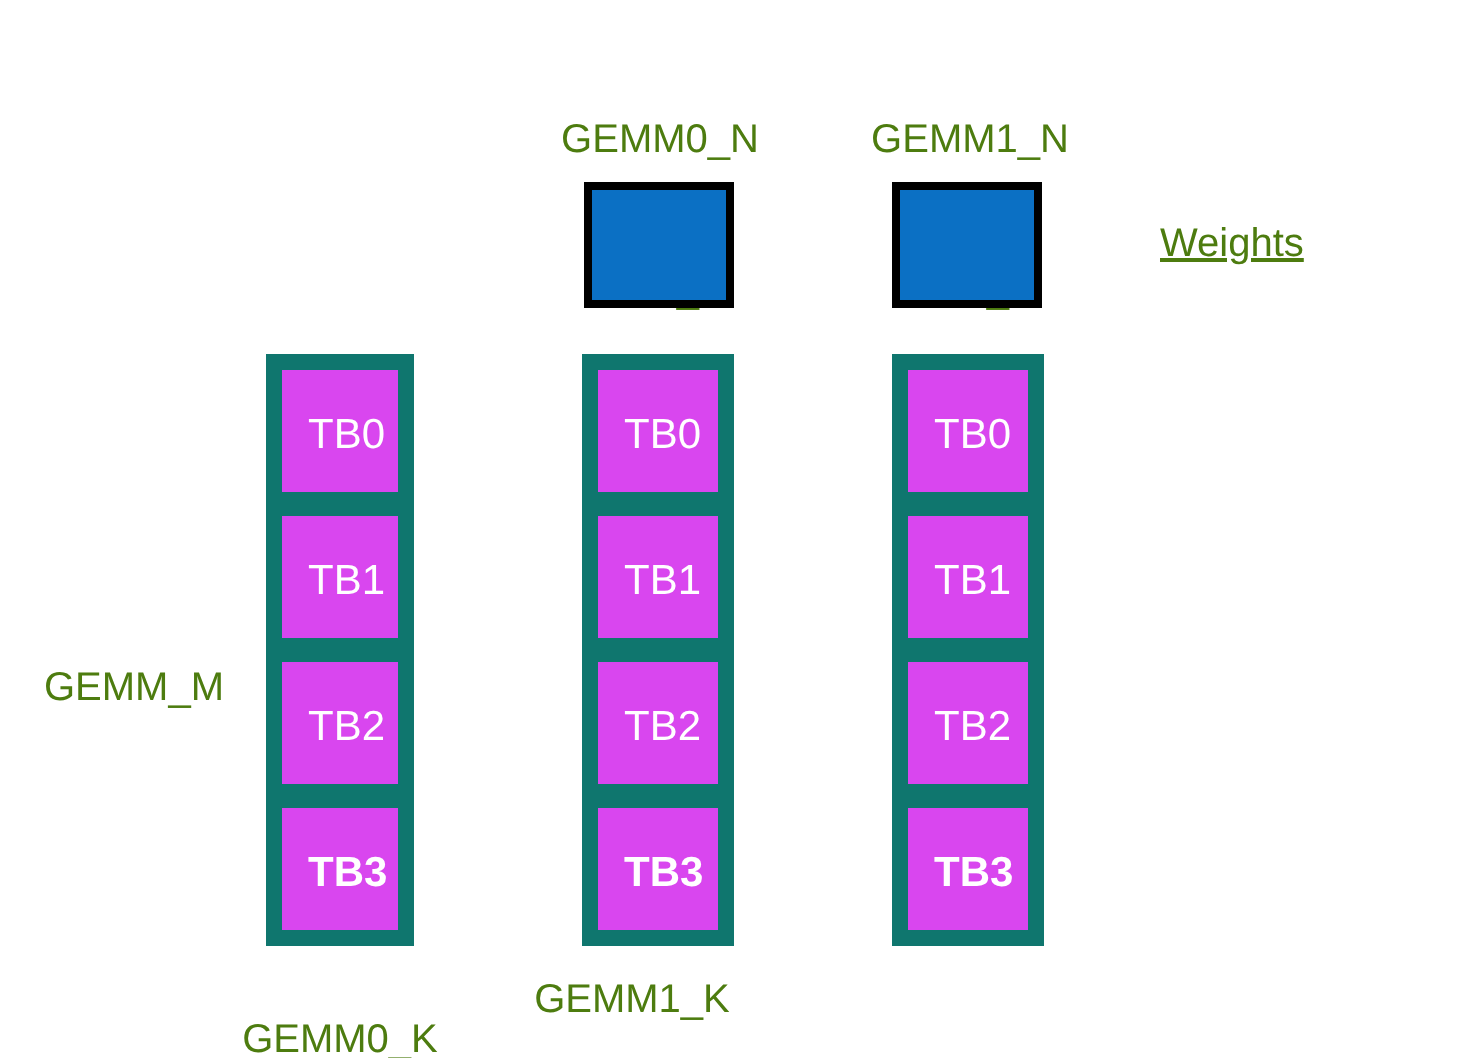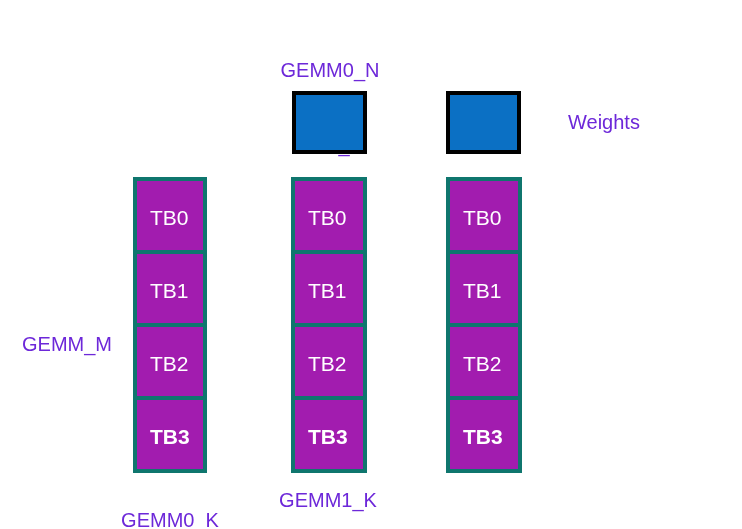--- a/index.html
+++ b/index.html
@@ -10,21 +10,21 @@
   #canvas {
     position: relative;
     width: 742px;
     height: 529px;
     background: #ffffff;
     font-family: "Liberation Sans", sans-serif;
     overflow: hidden;
   }
   .label {
     position: absolute;
-    color: #6d28d9;
+    color: #4d7c0f;
     font-size: 20px;
     line-height: 24px;
     white-space: pre;
   }
   .label.centered {
     text-align: center;
   }
   
   .top-label {
     font-size: 20px;
@@ -45,22 +45,22 @@
 
   
   .act-column {
     position: absolute;
     box-sizing: border-box;
     display: flex;
     flex-direction: column;
   }
   .act-cell {
     box-sizing: border-box;
-    background: #a21caf;
-    border: 4px solid #0f766e;
+    background: #d946ef;
+    border: 8px solid #0f766e;
     position: relative;
     flex: 1 1 0;
     margin-bottom: -4px;
   }
   .act-cell:last-child {
     margin-bottom: 0;
     font-weight: bold;
   }
   .act-cell-label {
     position: absolute;
@@ -76,20 +76,24 @@
 </head>
 <body>
 
 <div id="canvas">
 
   <div class="label top-label" style="left:230px; top:8px;">
     <span class="l1">GEMM0_N</span>
     <span class="l2">= TB_N</span>
   </div>
 
+  <div class="label top-label" style="left:385px; top:8px;">
+    <span class="l1">GEMM1_N</span>
+    <span class="l2">= TB_N</span>
+  </div>
 
   <div class="weight-box" style="left:292px; top:91px; width:75px; height:63px;"></div>
 
   <div class="weight-box" style="left:446px; top:91px; width:75px; height:63px;"></div>
 
   <div class="act-column" style="left:133px; top:177px; width:74px; height:296px;">
     <div class="act-cell">
       <span class="act-cell-label">TB0</span>
     </div>
     <div class="act-cell">
@@ -128,20 +132,20 @@
     <div class="act-cell">
       <span class="act-cell-label">TB2</span>
     </div>
     <div class="act-cell">
       <span class="act-cell-label">TB3</span>
     </div>
   </div>
 
   <div class="label" style="left:22px; top:310px;margin-top:22px;">GEMM_M</div>
 
-  <div class="label" style="left:568px; top:110px;">Weights</div>
+  <div class="label" style="left:580px; top:110px;text-decoration:underline;">Weights</div>
 
 
   <div class="label centered" style="left:110px; top:508px; width:120px;">GEMM0_K</div>
 
-  <div class="label centered" style="left:268px; top:488px; width:120px;">GEMM1_K</div>
+  <div class="label centered" style="left:256px; top:488px; width:120px;">GEMM1_K</div>
 
 </div>
 
 </body></html>

